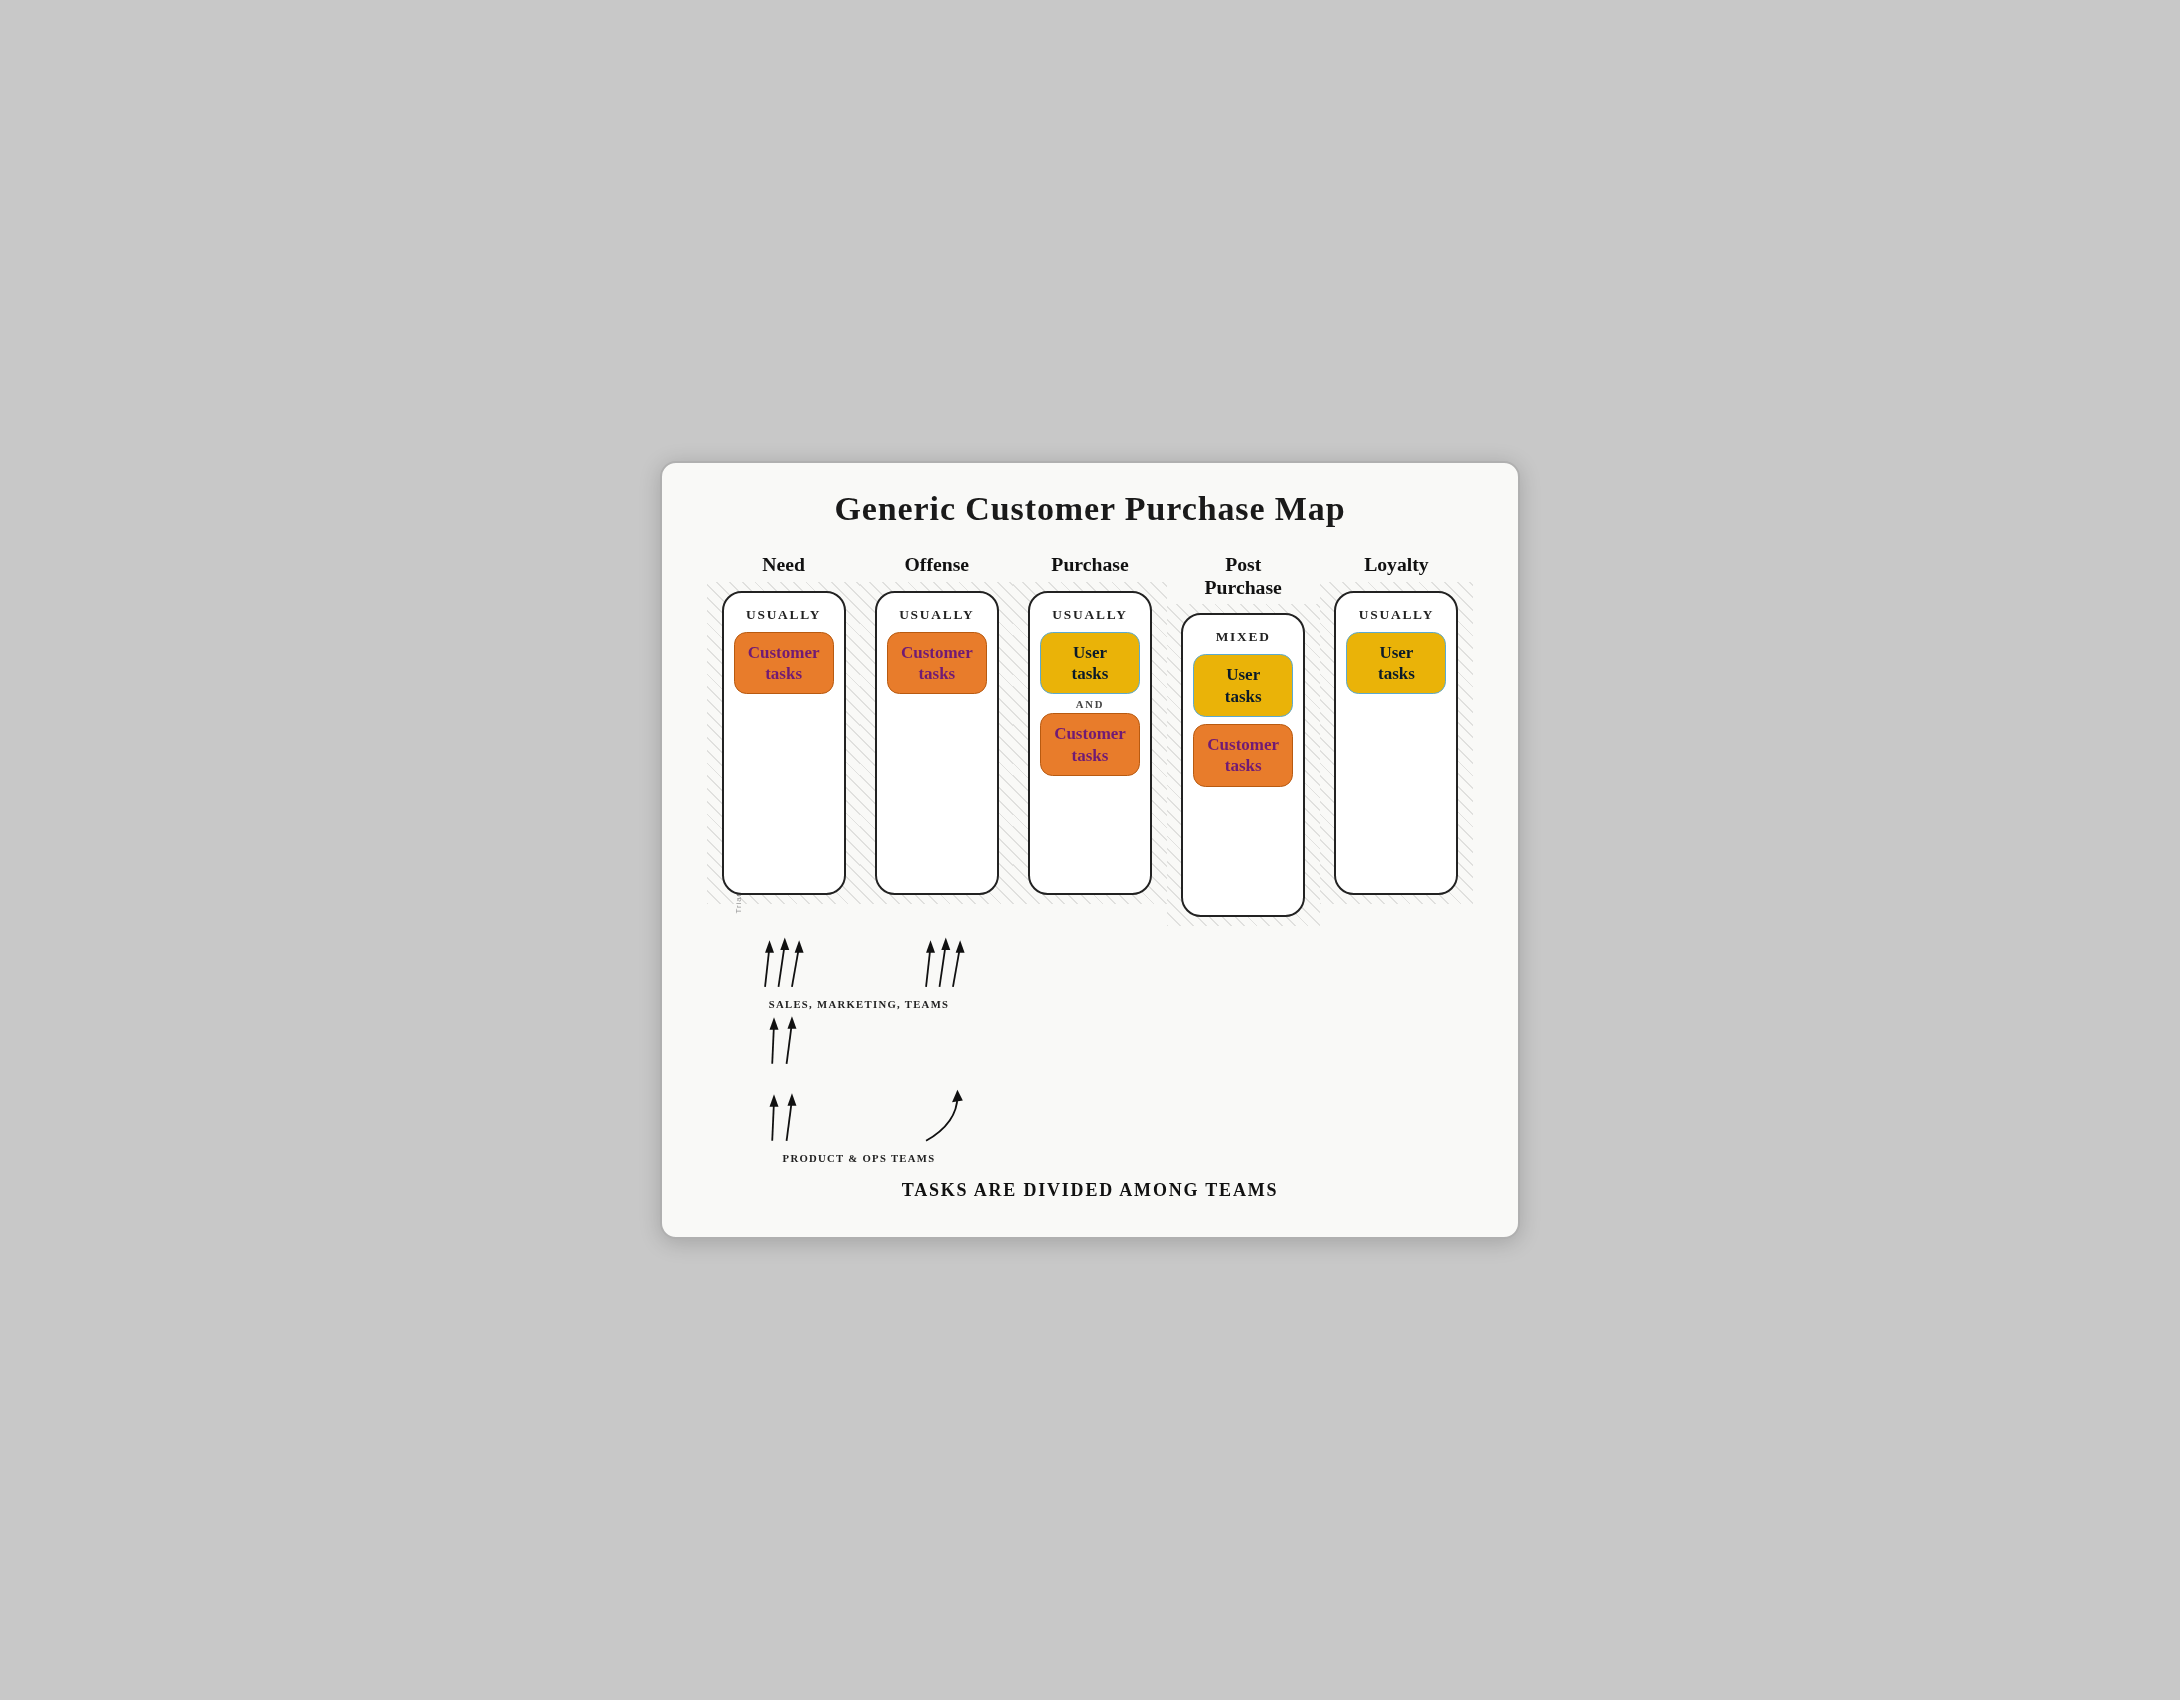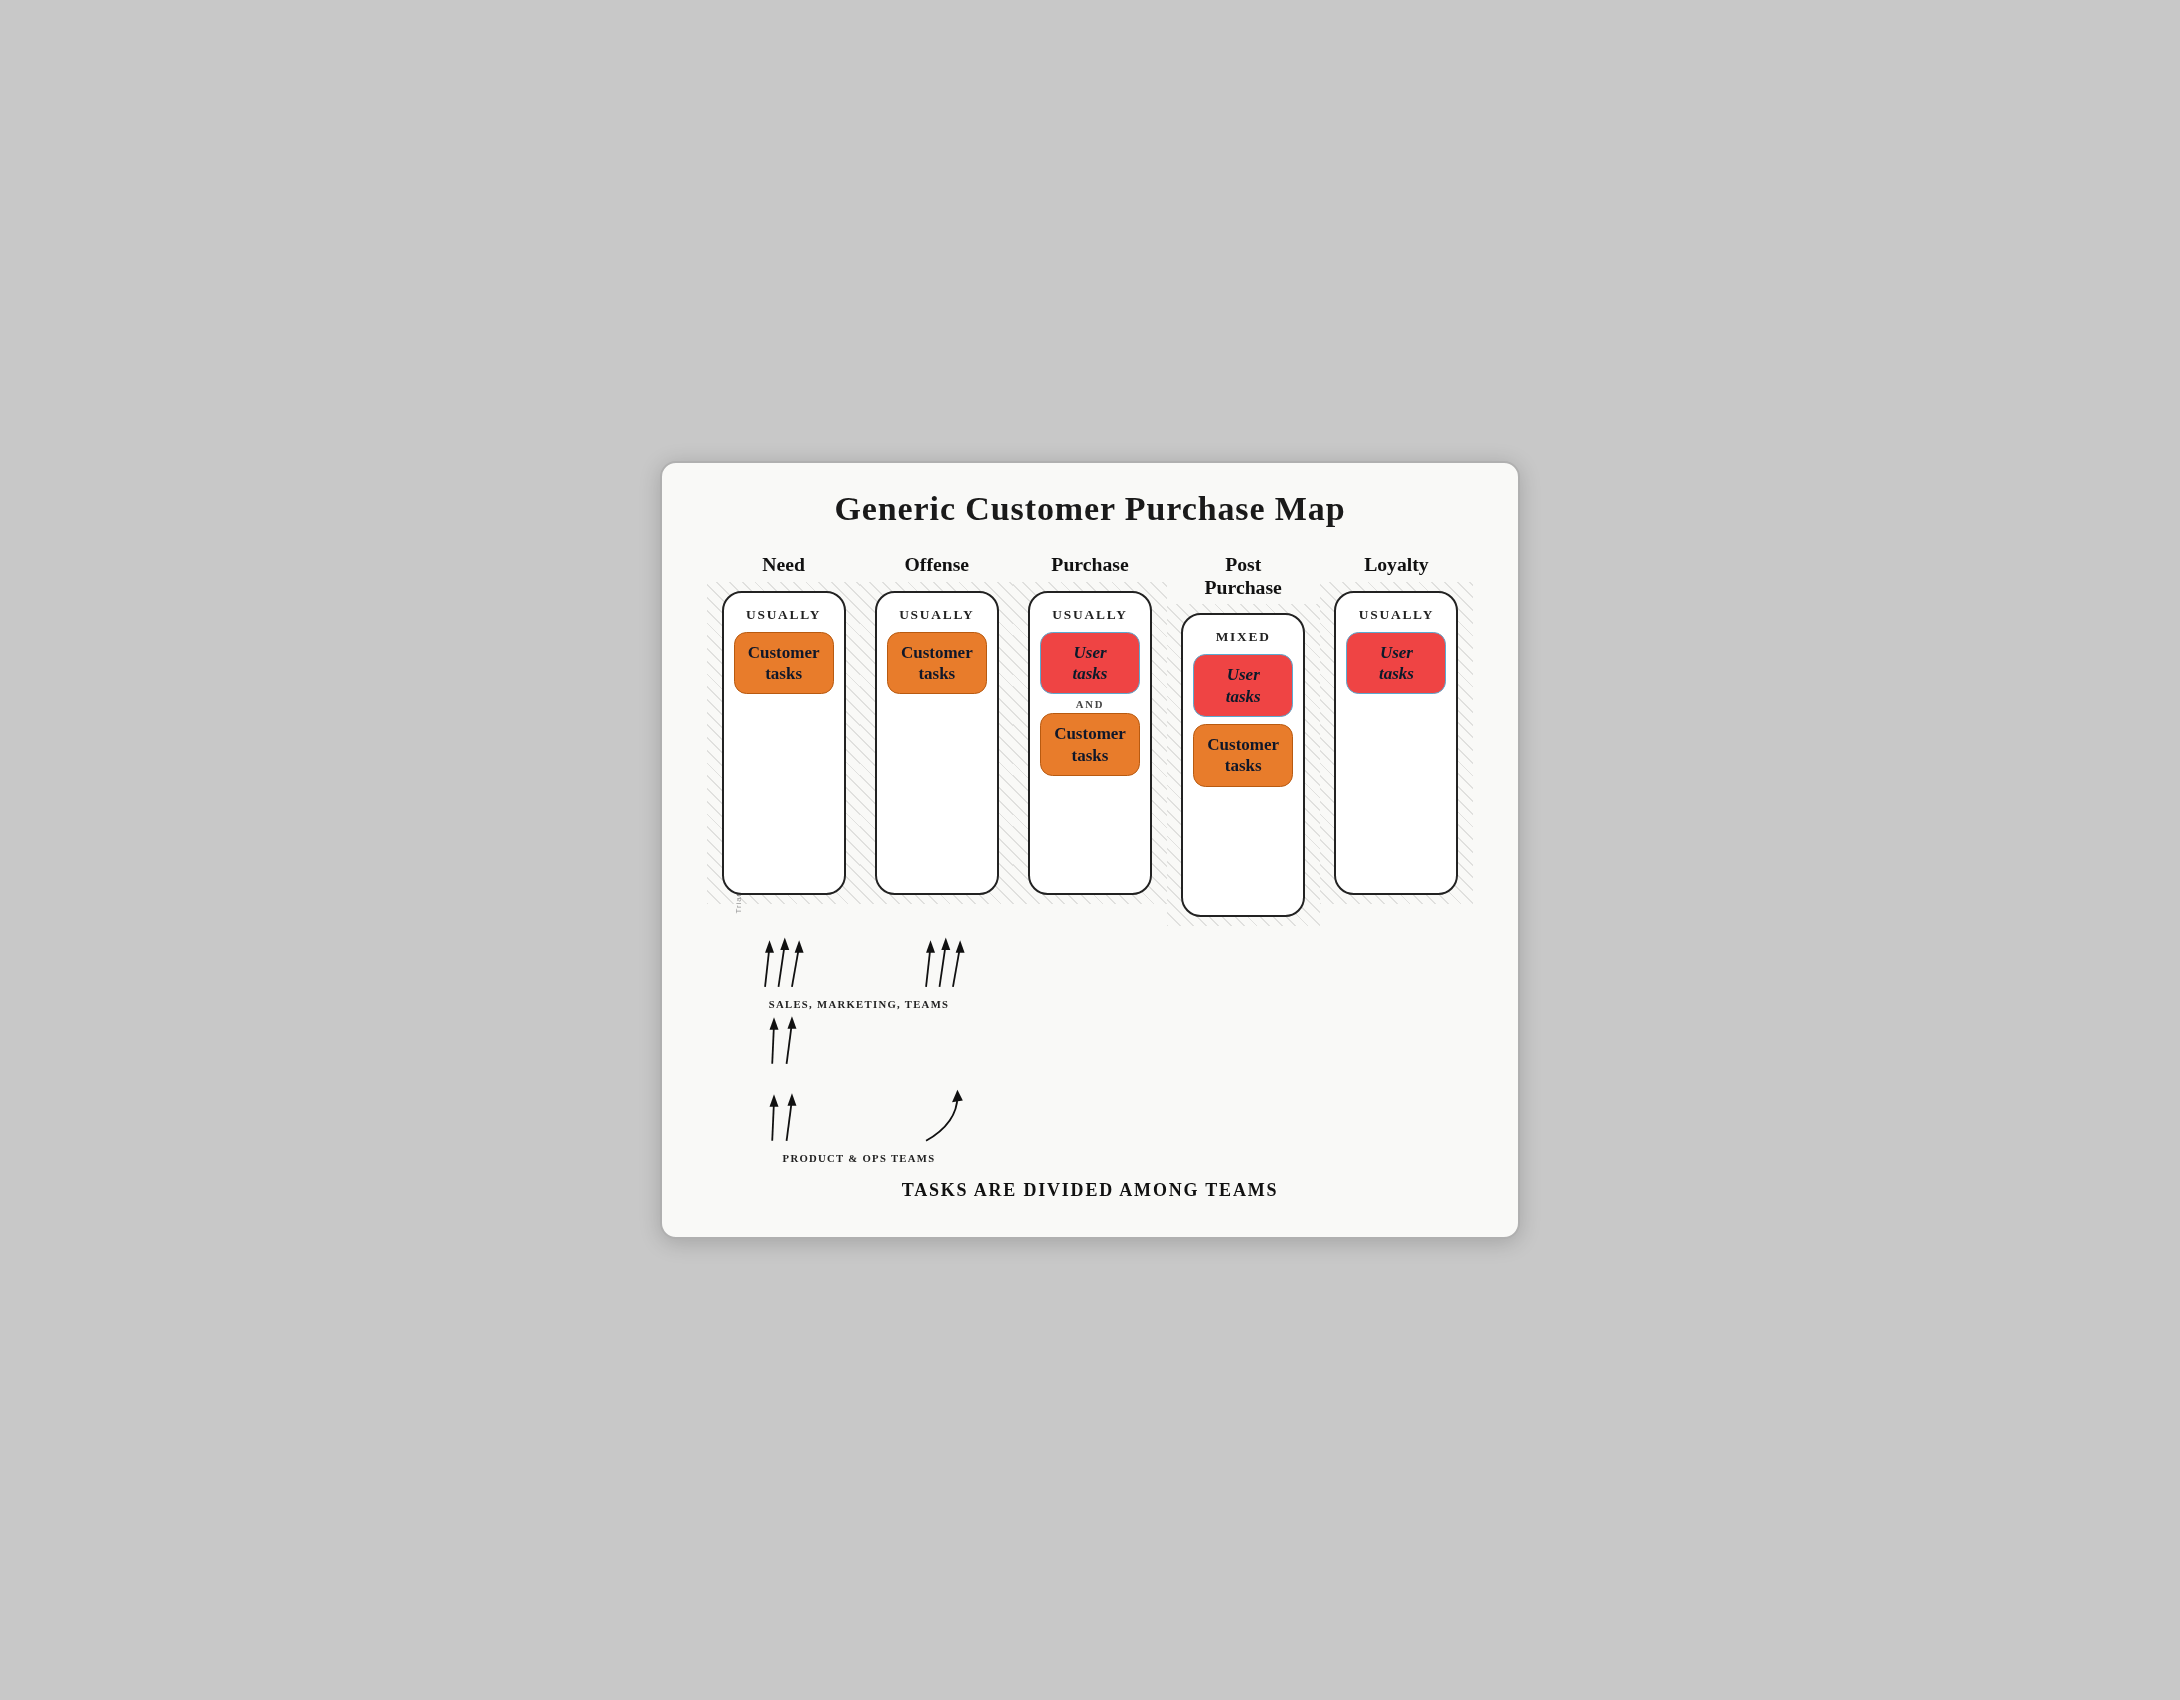--- a/index.html
+++ b/index.html
@@ -116,29 +116,28 @@
       font-family: 'Segoe Print', 'Comic Sans MS', cursive;
       font-size: 17px;
       font-weight: 700;
       text-align: center;
       line-height: 1.25;
       width: 100px;
     }
 
     .task-badge.orange {
       background: #e87c2b;
-      color: #0f172a;
+      color: #701a75;
       border: 1.8px solid #b85a10;
     }
 
     .task-badge.blue {
-      background: #ef4444;
+      background: #eab308;
       color: #0a1a2a;
       border: 1.8px solid #5baad0;
-      font-style: italic;
     }
 
     .and-label {
       font-family: 'Segoe Print', 'Comic Sans MS', cursive;
       font-size: 10.7px;
       color: #444;
       text-align: center;
       margin: 3.6px 0;
       letter-spacing: 1.8px;
       font-weight: 600;

